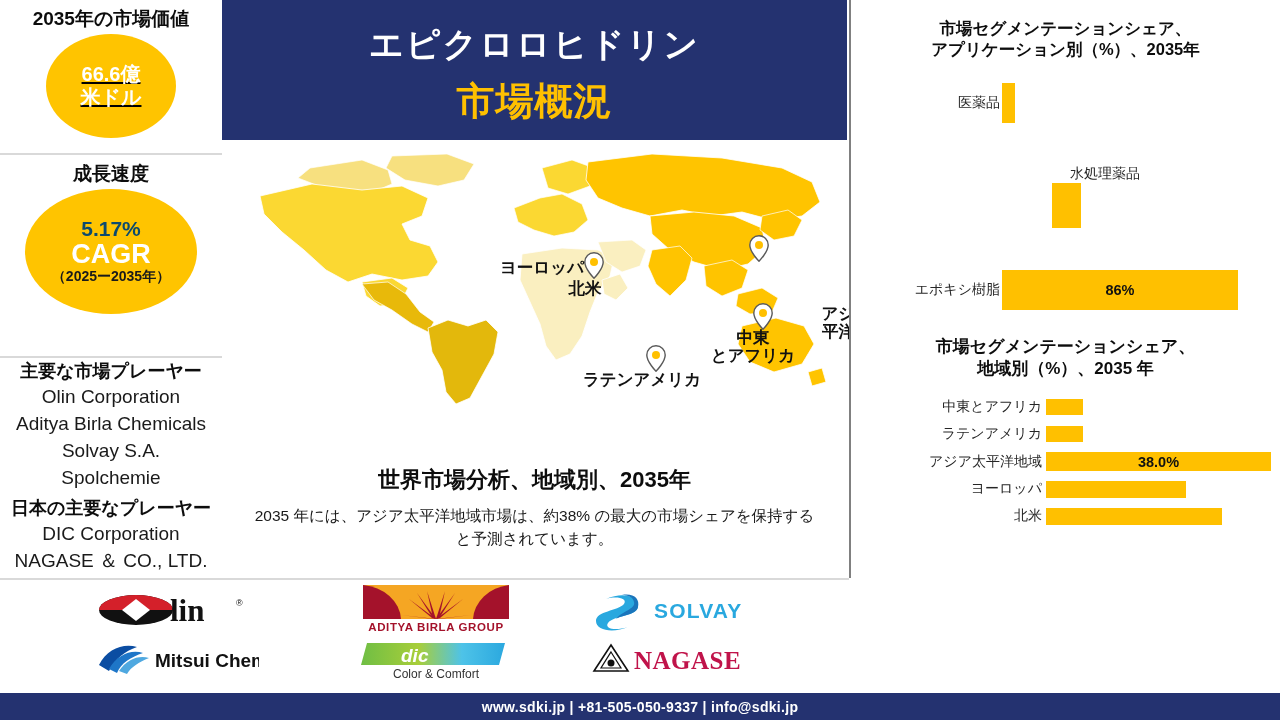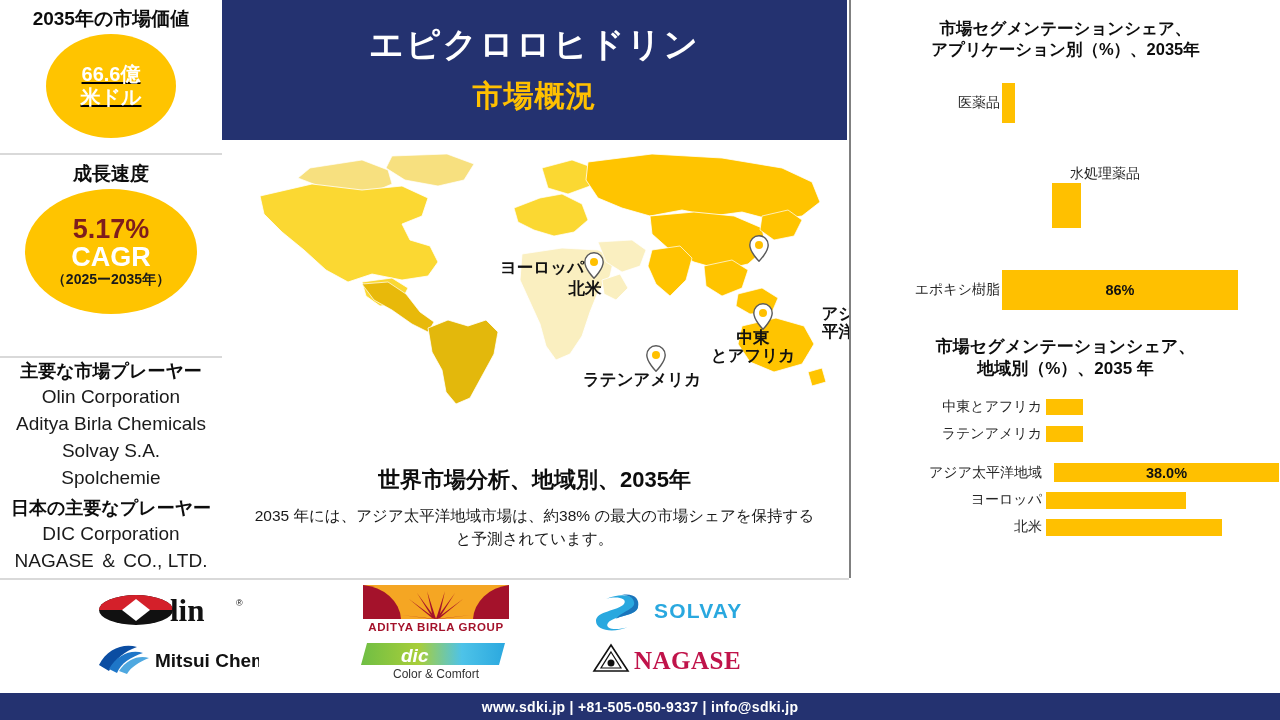--- a/index.html
+++ b/index.html
@@ -17,32 +17,32 @@
   .left-sec.s2{top:155px;height:203px;border-bottom:2px solid #d9d9d9;}
   .left-sec.s3{top:358px;height:220px;}
   .left-title{font-size:19px;font-weight:bold;color:#0d0d0d;margin:6px 0 2px;letter-spacing:0px;}
   .ellipse{
     background:#FFC400;border-radius:50%;margin:0 auto;
     display:flex;flex-direction:column;align-items:center;justify-content:center;
   }
   .ell1{width:130px;height:104px;text-decoration:underline;}
   .ell1 .v{color:#ffffff;font-size:20px;font-weight:bold;line-height:1.15;text-align:center;}
   .ell2{width:172px;height:125px;}
-  .ell2 .pct{color:#7f1d1d;font-size:27px;font-weight:bold;line-height:1.05;}
+  .ell2 .pct{color:#0c4a6e;font-size:21px;font-weight:bold;line-height:1.05;}
   .ell2 .cagr{color:#ffffff;font-size:27px;font-weight:bold;line-height:1.05;}
   .ell2 .yrs{color:#1a1a1a;font-size:14px;font-weight:bold;line-height:1.2;}
   .players-head{font-size:18px;font-weight:bold;color:#0d0d0d;margin:1px 0 1px;}
   .players-head.jp{margin-top:4px;}
   .player{font-size:19px;color:#1a1a1a;line-height:1.42;}
 
   
   .center{position:absolute;left:222px;top:0;width:625px;height:578px;background:#fff;}
   .hero{position:absolute;left:0;top:0;width:625px;height:140px;background:#243270;}
   .hero h1{margin:0;padding:22px 0 0;text-align:center;color:#fff;font-size:34px;font-weight:bold;letter-spacing:2px;}
-  .hero h2{margin:0;padding:8px 0 0;text-align:center;color:#FFC000;font-size:30px;font-weight:bold;letter-spacing:1px;}
+  .hero h2{margin:0;padding:8px 0 0;text-align:center;color:#FFC000;font-size:38px;font-weight:bold;letter-spacing:1px;}
 
   .mapwrap{position:absolute;left:0;top:140px;width:625px;height:325px;}
   .mapwrap svg{position:absolute;left:20px;top:14px;}
   .maplabel{position:absolute;font-size:16.5px;font-weight:bold;color:#111;text-align:center;line-height:1.12;white-space:nowrap;}
   .pin{position:absolute;width:20px;height:27px;}
 
   .capt{position:absolute;left:0;top:465px;width:625px;text-align:center;}
   .capt .t{font-size:22px;font-weight:bold;color:#0d0d0d;}
   .capt .p{font-size:15.5px;color:#1a1a1a;line-height:1.5;margin:9px 26px 0;text-align:center;}
 
@@ -258,21 +258,21 @@
         </div>
       </div>
 
       <div class="barrow" style="margin-top:9px;">
         <div class="barlab" style="width:191px;">ラテンアメリカ</div>
         <div class="bar" style="margin-left:4px;width:37px;height:16px;">
           <span class="blab"></span>
         </div>
       </div>
 
-      <div class="barrow" style="margin-top:20px;gap:8px;">
+      <div class="barrow" style="margin-top:9px;">
         <div class="barlab" style="width:191px;">アジア太平洋地域</div>
         <div class="bar" style="margin-left:4px;width:225px;height:19px;">
           <span class="blab">38.0%</span>
         </div>
       </div>
 
       <div class="barrow" style="margin-top:9px;">
         <div class="barlab" style="width:191px;">ヨーロッパ</div>
         <div class="bar" style="margin-left:4px;width:140px;height:17px;">
           <span class="blab"></span>

